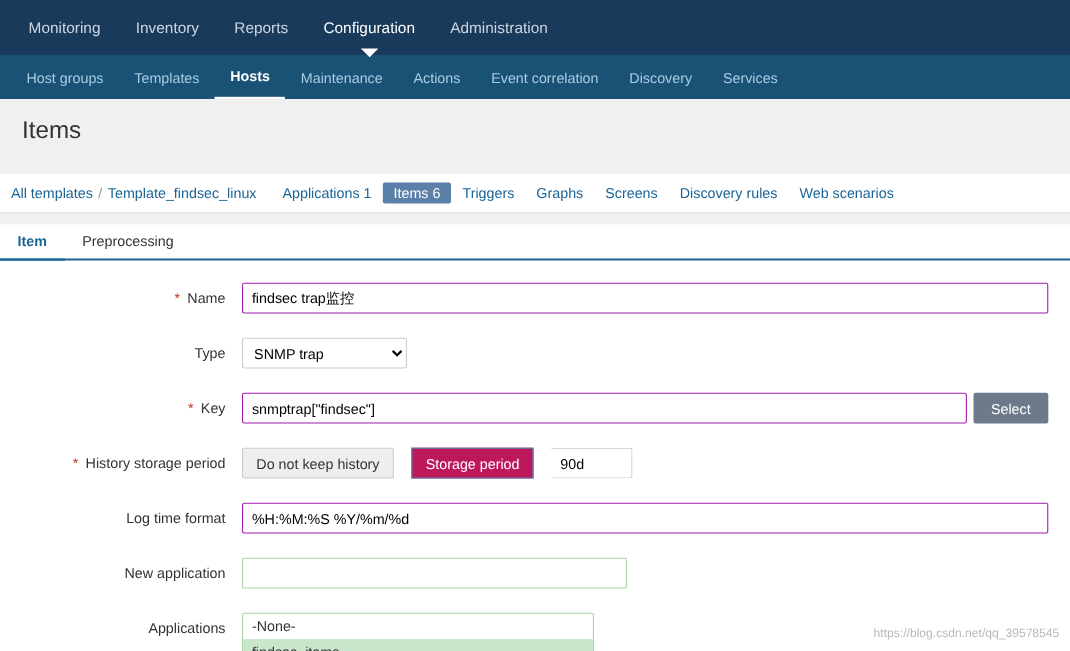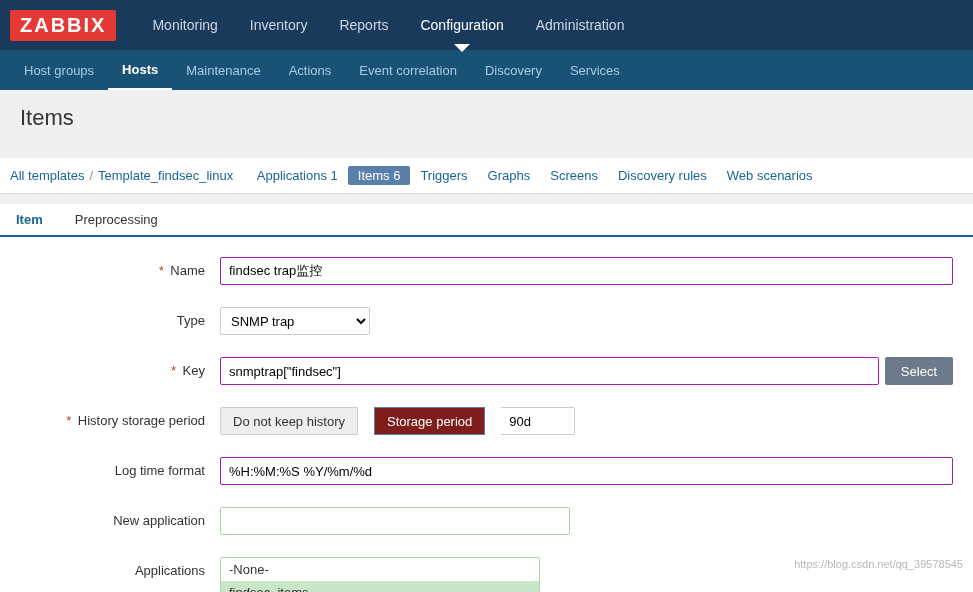--- a/index.html
+++ b/index.html
@@ -219,21 +219,21 @@
       background: #eee;
       border: 1px solid #ccc;
       padding: 4px 12px;
       height: 28px;
       cursor: pointer;
       font-size: 13px;
       border-radius: 2px 0 0 2px;
       color: #333;
     }
     .btn-storage {
-      background: #7f1d1d;
+      background: #be185d;
       color: white;
       border: 1px solid #5a7fa8;
       padding: 4px 12px;
       height: 28px;
       cursor: pointer;
       font-size: 13px;
       border-radius: 0;
     }
     .storage-input {
       height: 28px;
@@ -267,43 +267,43 @@
       height: 28px;
       border: 1px solid #a8d5a2;
       padding: 4px 8px;
       font-size: 13px;
       border-radius: 2px;
     }
 
     
     .watermark {
       position: fixed;
-      bottom: 22px;
+      bottom: 10px;
       right: 10px;
       color: #999;
       font-size: 11px;
       opacity: 0.7;
     }
   </style>
 </head>
 <body>
 
 <div class="top-nav">
-  <div class="logo">ZABBIX</div>
   <nav class="top-nav-items">
     <a class="top-nav-item">Monitoring</a>
     <a class="top-nav-item">Inventory</a>
     <a class="top-nav-item">Reports</a>
     <a class="top-nav-item active">Configuration</a>
     <a class="top-nav-item">Administration</a>
   </nav>
 </div>
 
 <div class="sub-nav">
   <a class="sub-nav-item">Host groups</a>
+  <a class="sub-nav-item">Templates</a>
   <a class="sub-nav-item active">Hosts</a>
   <a class="sub-nav-item">Maintenance</a>
   <a class="sub-nav-item">Actions</a>
   <a class="sub-nav-item">Event correlation</a>
   <a class="sub-nav-item">Discovery</a>
   <a class="sub-nav-item">Services</a>
 </div>
 
 <div class="page-content">
   <h1 class="page-title">Items</h1>

